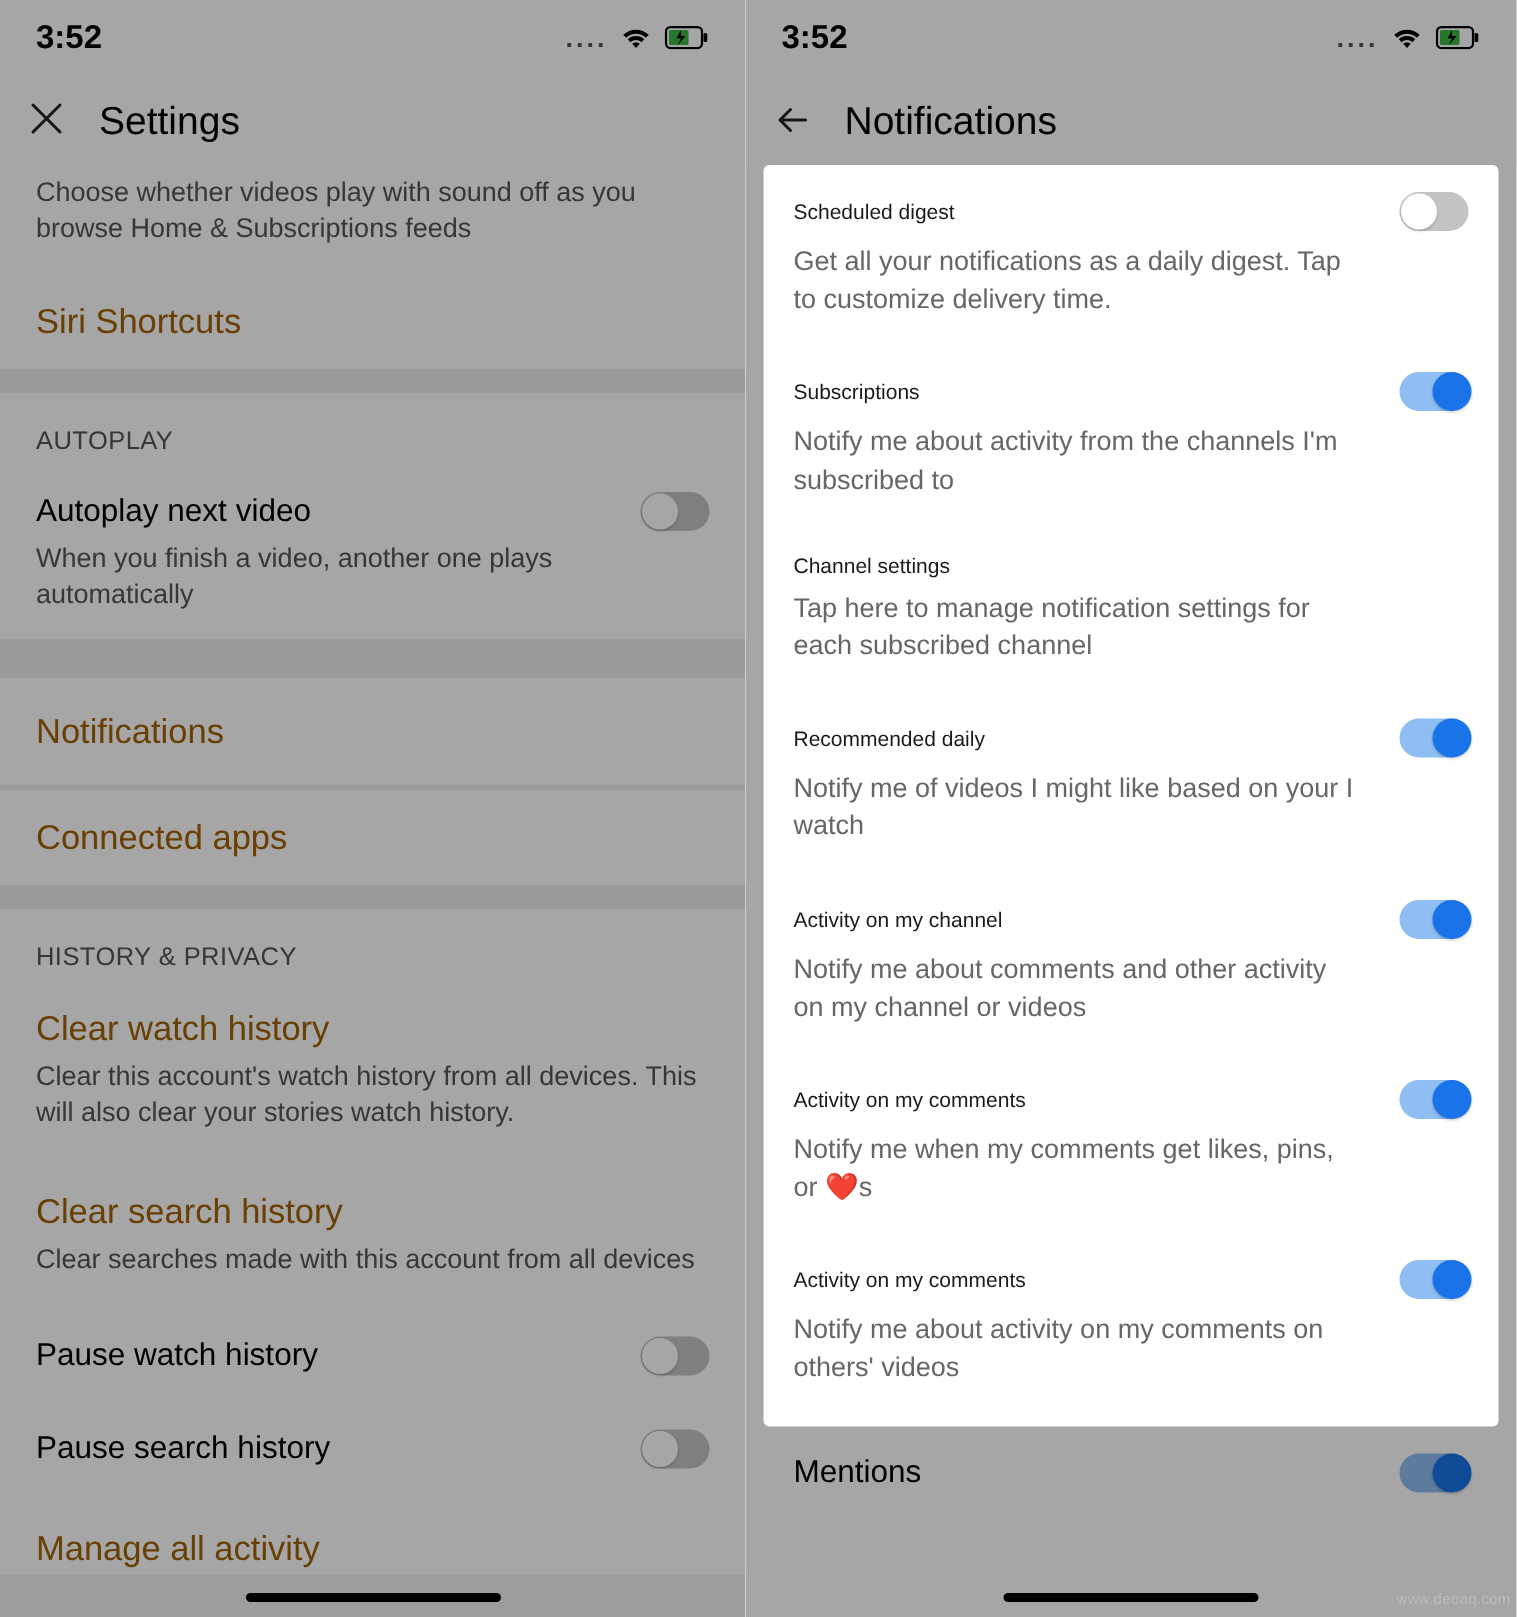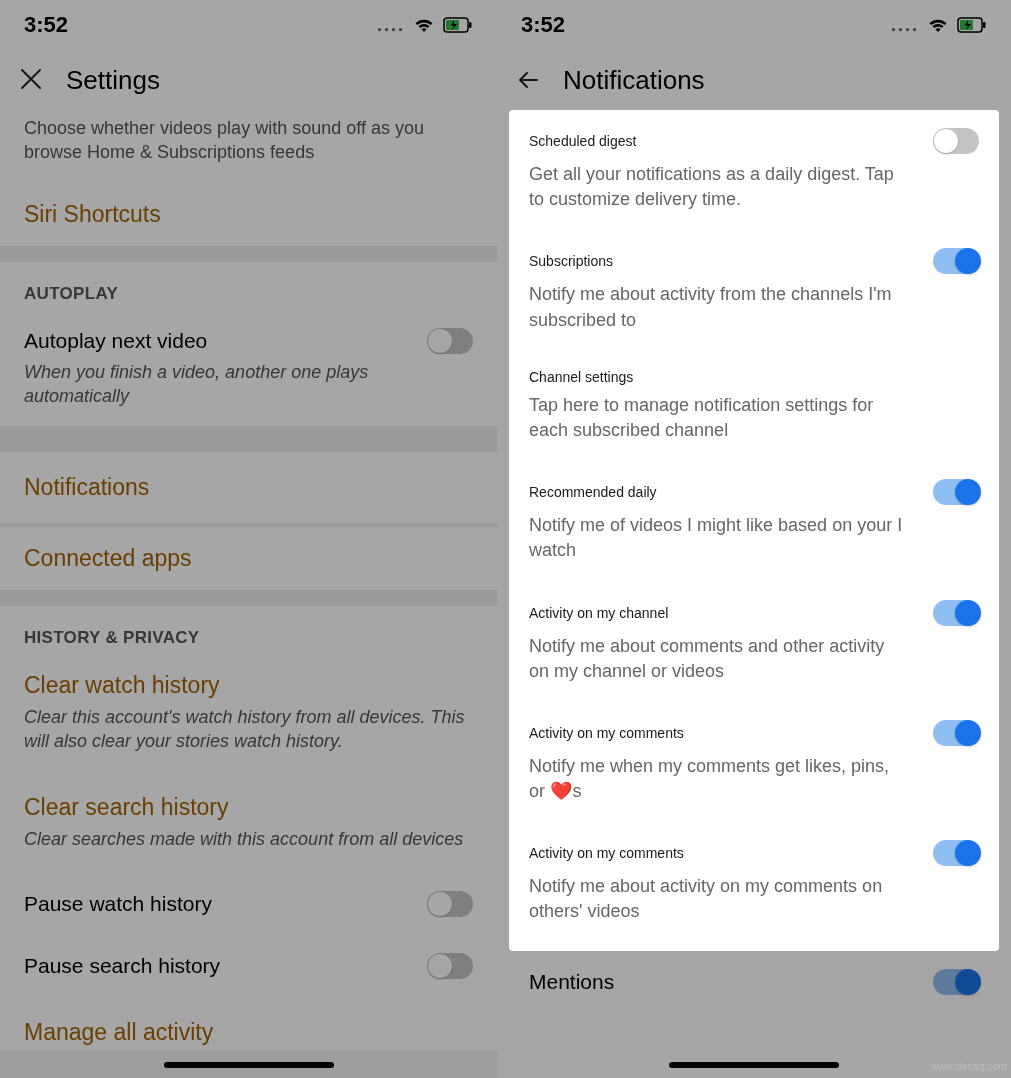--- a/index.html
+++ b/index.html
@@ -77,27 +77,26 @@
     font-size: 23px;
     color: #a16207;
   }
   .row.with-desc { padding: 16px 24px 4px 24px; }
   .row-desc {
     font-size: 18px;
     color: #555;
     padding: 2px 24px 18px 24px;
     line-height: 1.35;
     background: #fff;
-    font-style: italic;
   }
   .section-header {
     padding: 22px 24px 8px 24px;
     font-size: 17px;
     color: #555;
-    font-weight: 700;
+    font-weight: 400;
     letter-spacing: 0.3px;
     background: #fff;
   }
   .gap { height: 16px; background: #ededed; }
   .gap-small { height: 2px; background: #ededed; }
   .toggle-row {
     display: flex;
     align-items: center;
     justify-content: space-between;
     background: #fff;

